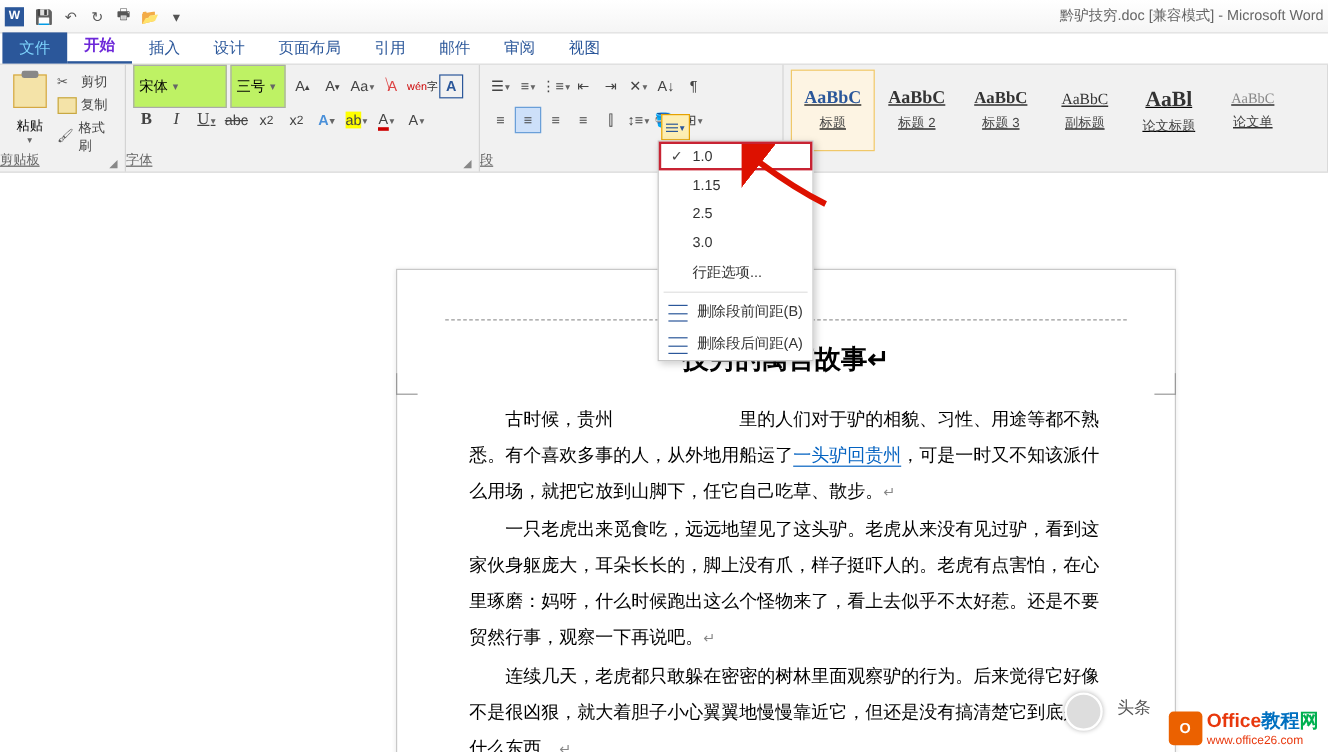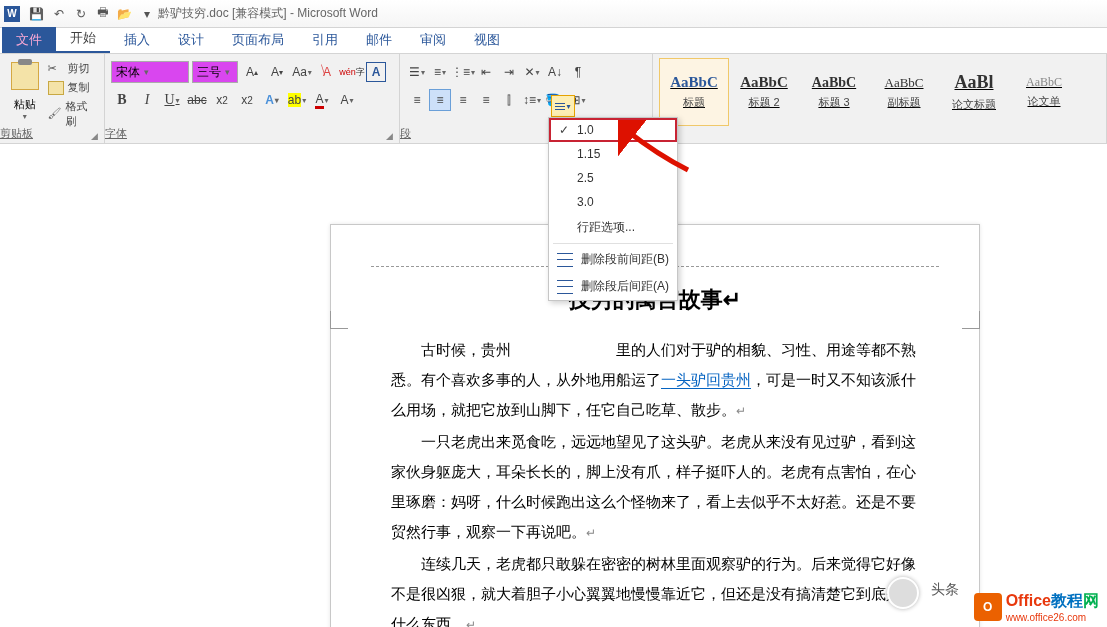--- a/index.html
+++ b/index.html
@@ -2,27 +2,27 @@
 <html><head>
   <meta charset="utf-8">
   <style>
     * { margin: 0; padding: 0; box-sizing: border-box; }
     body { font-family: "Microsoft YaHei", "Segoe UI", sans-serif; font-size: 12px; background: #fff; overflow: hidden; width: 1107px; height: 627px; position: relative; }
     
     
     .qat { height: 28px; background: linear-gradient(#fff, #f5f5f5); display: flex; align-items: center; padding: 0 4px; border-bottom: 1px solid #d4d4d4; }
     .qat-icon { width: 16px; height: 16px; background: #2b579a; display: flex; align-items: center; justify-content: center; color: #fff; font-weight: bold; font-size: 10px; margin-right: 6px; }
     .qat-btn { width: 22px; height: 22px; display: flex; align-items: center; justify-content: center; color: #555; cursor: pointer; }
-    .qat-title { flex: 1; text-align: left; color: #666; font-size: 12px; }
+    .qat-title { flex: 1; text-align: right; color: #666; font-size: 12px; }
     
     
     .tabs { height: 26px; background: #fff; display: flex; align-items: flex-end; padding-left: 2px; border-bottom: 1px solid #d4d4d4; }
     .tab { padding: 4px 14px; color: #2b579a; cursor: pointer; font-size: 13px; }
-    .tab.file { background: #2b579a; color: #f9a8d4; }
-    .tab.active { color: #404040; border-bottom: 2px solid #2b579a; }
+    .tab.file { background: #2b579a; color: #7dd3fc; }
+    .tab.active { color: #6d28d9; border-bottom: 2px solid #2b579a; font-weight: bold; }
     
     
     .ribbon { height: 90px; background: #f1f1f1; border-bottom: 1px solid #d4d4d4; display: flex; }
     .ribbon-group { border-right: 1px solid #d4d4d4; padding: 2px 6px 0; display: flex; flex-direction: column; position: relative; }
     .group-label { position: absolute; bottom: 2px; left: 0; right: 0; text-align: left; font-size: 11px; color: #666; text-decoration: underline; }
     .group-expand { position: absolute; bottom: 2px; right: 3px; width: 10px; height: 10px; color: #888; font-size: 9px; }
     
     .clipboard-group { width: 105px; }
     .clip-main { display: flex; height: 70px; }
     .paste-btn { width: 42px; display: flex; flex-direction: column; align-items: center; justify-content: center; cursor: pointer; }
@@ -32,21 +32,21 @@
     .clip-right { display: flex; flex-direction: column; gap: 2px; padding-top: 4px; }
     .clip-item { display: flex; align-items: center; gap: 4px; padding: 1px 4px; cursor: pointer; font-size: 11px; color: #444; }
     .clip-icon { width: 16px; height: 14px; }
     .scissors { color: #555; }
     .copy-ic { background: #f4e3a8; border: 1px solid #c8a843; }
     .brush-ic { color: #555; }
     
     .font-group { width: 295px; }
     .font-row { display: flex; gap: 3px; align-items: center; height: 24px; margin-top: 4px; }
     .font-row2 { display: flex; gap: 3px; align-items: center; height: 24px; margin-top: 4px; }
-    .select-box { border: 1px solid #ababab; background: #d946ef; height: 22px; padding: 0 4px; display: flex; align-items: center; font-size: 12px; }
+    .select-box { border: 1px solid #ababab; background: #bef264; height: 36px; padding: 0 4px; display: flex; align-items: center; font-size: 12px; }
     .select-box::after { content: '▾'; margin-left: 4px; color: #666; font-size: 9px; }
     .font-name { width: 78px; }
     .font-size { width: 46px; }
     .ribbon-btn { width: 22px; height: 22px; display: flex; align-items: center; justify-content: center; cursor: pointer; color: #444; font-size: 12px; border: 1px solid transparent; }
     .ribbon-btn.b { font-weight: bold; font-family: "Times New Roman"; font-size: 14px; }
     .ribbon-btn.i { font-style: italic; font-family: "Times New Roman"; font-size: 14px; }
     .ribbon-btn.u { text-decoration: underline; font-family: "Times New Roman"; font-size: 14px; }
     .ribbon-btn.boxed { border: 1px solid #2b579a; color: #2b579a; width: 20px; height: 20px; font-weight: bold; }
     .dd::after { content: '▾'; font-size: 8px; margin-left: 1px; color: #666; }
     
@@ -70,21 +70,21 @@
     
     .ls-dropdown { position: absolute; left: 548px; top: 117px; width: 130px; background: #fff; border: 1px solid #c6c6c6; box-shadow: 2px 2px 6px rgba(0,0,0,0.2); z-index: 100; }
     .ls-btn-visual { position: absolute; left: 551px; top: 95px; width: 24px; height: 22px; border: 1px solid #e5a200; background: #fdeeb3; z-index: 50; display: flex; align-items: center; justify-content: center; }
     .ls-lines { display: flex; flex-direction: column; gap: 2px; }
     .ls-line { width: 10px; height: 1px; background: #2b579a; }
     .ls-arrow { font-size: 8px; color: #2b579a; margin-left: 1px; }
     .ls-item { padding: 5px 8px 5px 28px; cursor: pointer; position: relative; font-size: 12px; color: #333; }
     .ls-item.sel { border: 2px solid #c82333; padding: 3px 6px 3px 26px; }
     .ls-item.sel::before { content: '✓'; position: absolute; left: 8px; color: #444; }
     .ls-sep { height: 1px; background: #e0e0e0; margin: 2px 4px; }
-    .ls-remove { padding: 5px 8px 5px 8px; display: flex; align-items: center; gap: 8px; cursor: pointer; font-size: 12px; color: #333; }
+    .ls-remove { padding: 5px 8px 5px 8px; display: flex; align-items: flex-end; gap: 8px; cursor: pointer; font-size: 12px; color: #333; }
     .ls-rm-icon { width: 16px; height: 14px; display: flex; flex-direction: column; justify-content: space-between; }
     .ls-rm-icon span { height: 1px; background: #2b579a; }
     
     
     .arrow-pointer { position: absolute; left: 618px; top: 120px; z-index: 200; pointer-events: none; }
     
     
     .doc-area { position: absolute; top: 144px; left: 0; right: 0; bottom: 0; background: #fff; overflow: hidden; }
     .page { position: absolute; left: 330px; top: 80px; width: 650px; background: #fff; border: 1px solid #c8c8c8; padding: 60px 60px 20px; box-shadow: 0 0 4px rgba(0,0,0,0.1); }
     .page::before { content: ''; position: absolute; top: 40px; left: 40px; right: 40px; height: 1px; border-bottom: 1px dashed #999; }

